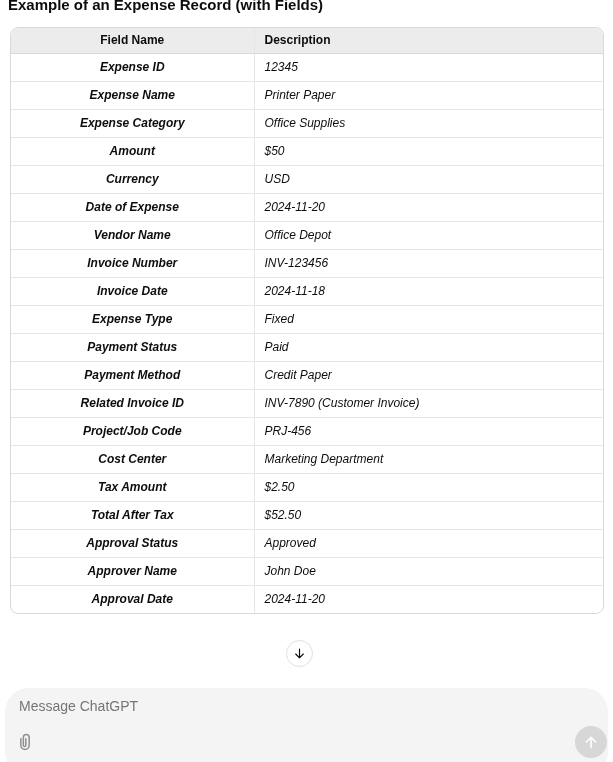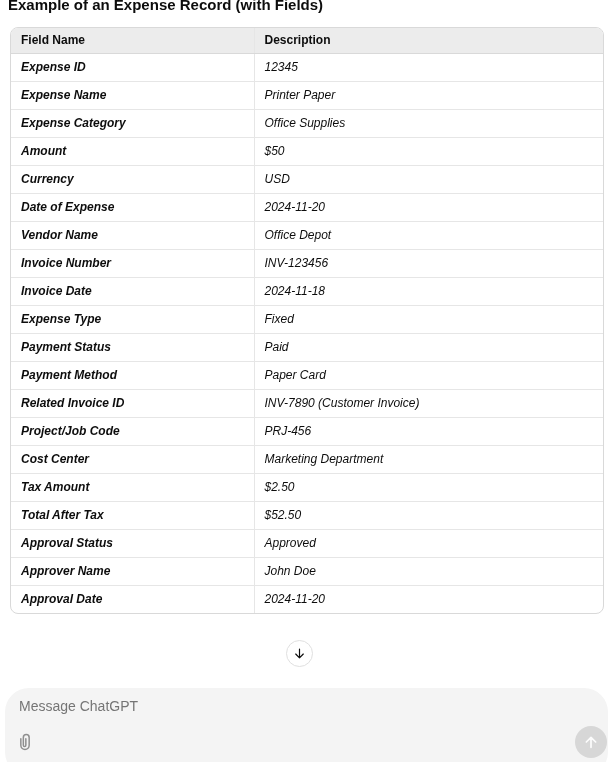--- a/index.html
+++ b/index.html
@@ -45,21 +45,21 @@
     border-bottom: 1px solid #d9d9d9;
   }
   td {
     height: 28px;
     padding: 0 10px;
     white-space: nowrap;
     overflow: hidden;
     font-style: italic;
   }
   tbody tr + tr td { border-top: 1px solid #e6e6e6; }
-  th:first-child, td:first-child { border-right: 1px solid #e6e6e6; }
+  th:first-child, td:first-child { border-right: 1px solid #e6e6e6; text-align: center; }
   td.field { font-weight: 600; }
   .col-field { width: 243px; }
   .scroll-down-btn {
     position: absolute;
     left: 286px; top: 640px;
     width: 27px; height: 27px;
     border-radius: 50%;
     background: #ffffff;
     border: 1px solid #e0e0e0;
     display: flex; align-items: center; justify-content: center;
@@ -169,21 +169,21 @@
         <tr>
           <td class="field">Expense Type</td>
           <td>Fixed</td>
         </tr>
         <tr>
           <td class="field">Payment Status</td>
           <td>Paid</td>
         </tr>
         <tr>
           <td class="field">Payment Method</td>
-          <td>Paper Card</td>
+          <td>Credit Paper</td>
         </tr>
         <tr>
           <td class="field">Related Invoice ID</td>
           <td>INV-7890 (Customer Invoice)</td>
         </tr>
         <tr>
           <td class="field">Project/Job Code</td>
           <td>PRJ-456</td>
         </tr>
         <tr>

